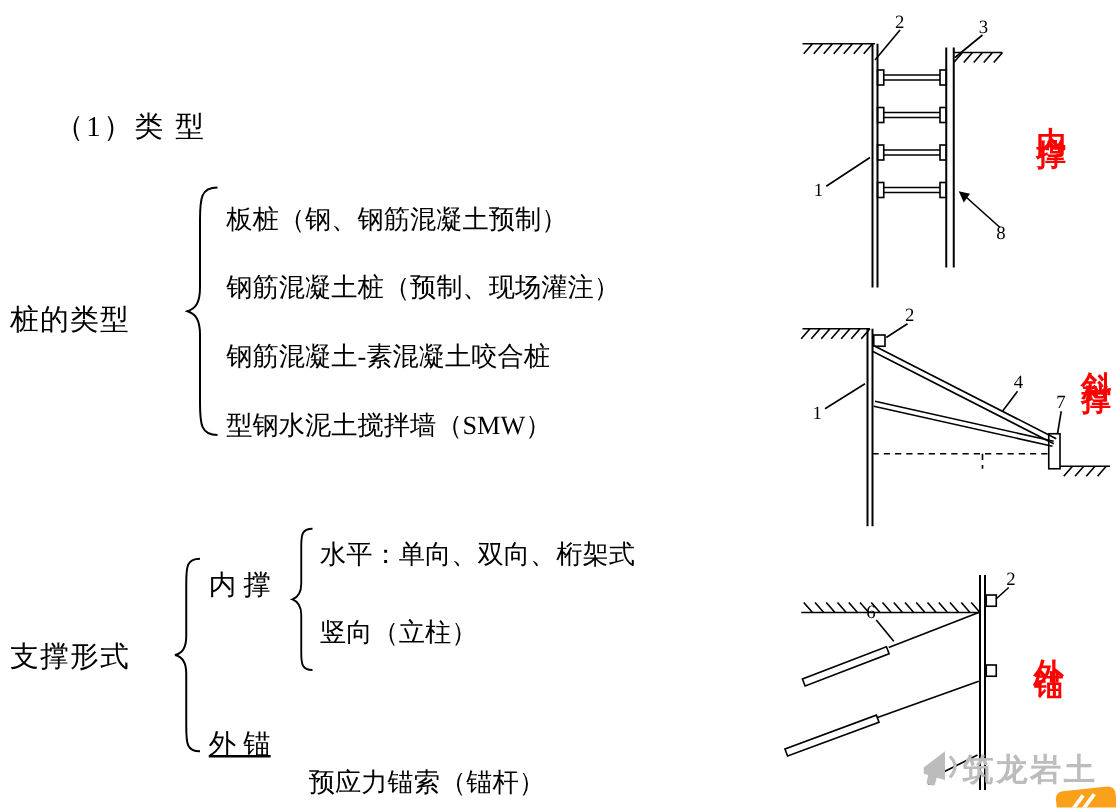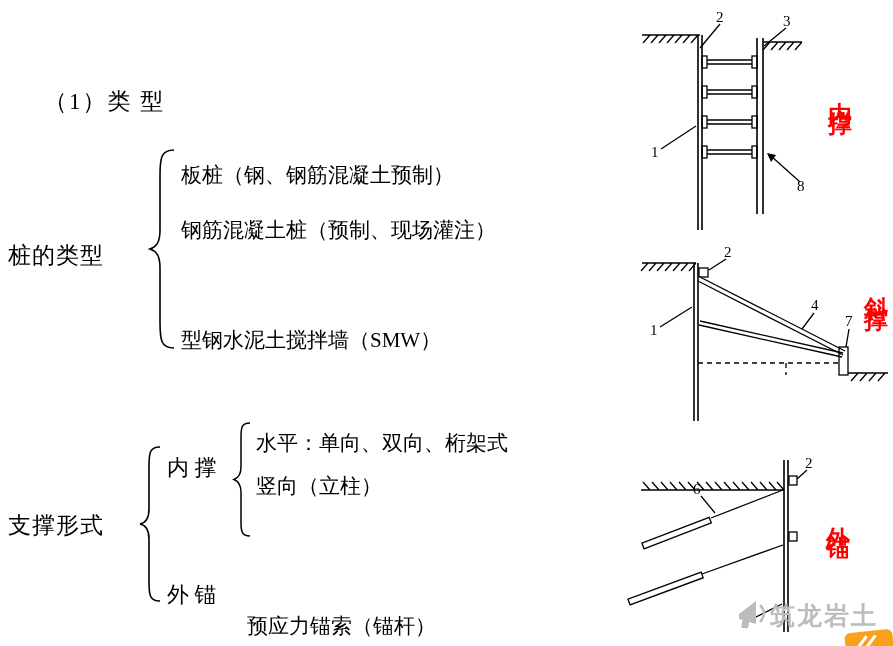--- a/index.html
+++ b/index.html
@@ -26,38 +26,39 @@
   <div class="abs title" style="left:14px; top:86px;margin-left:30px;">（1）类 型</div>
 
   <div class="abs label-lg" style="left:8px; top:240px;">桩的类型</div>
 
   <svg class="abs draw" style="left:148px; top:148px;" width="30" height="204">
     <path d="M26 2 C13 2 12 10 12 28 L12 82 C12 95 8 99 2 101 C8 103 12 107 12 120 L12 174 C12 192 13 200 26 200" stroke-width="1.6"></path>
   </svg>
 
   <div class="abs item" style="left:181px; top:161px;">板桩（钢、钢筋混凝土预制）</div>
   <div class="abs item" style="left:181px; top:216px;">钢筋混凝土桩（预制、现场灌注）</div>
+  <div class="abs item" style="left:181px; top:271px;">钢筋混凝土-素混凝土咬合桩</div>
   <div class="abs item" style="left:181px; top:326px;">型钢水泥土搅拌墙（SMW）</div>
 
   <div class="abs label-lg" style="left:8px; top:510px;">支撑形式</div>
 
   <svg class="abs draw" style="left:138px; top:445px;" width="28" height="160">
     <path d="M22 2 C11.5 2 11 8 11 22 L11 64 C11 74 7 78 2 79 C7 80 11 84 11 94 L11 136 C11 150 11.5 156 22 156" stroke-width="1.6"></path>
   </svg>
 
   <div class="abs item" style="left:167px; top:453px; font-size:22px;">内 撑</div>
 
   <svg class="abs draw" style="left:232px; top:421px;" width="24" height="119">
     <path d="M18 2 C9.5 2 9 7 9 16 L9 46 C9 54 6 57 2 58.5 C6 60 9 63 9 71 L9 101 C9 110 9.5 115 18 115" stroke-width="1.5"></path>
   </svg>
 
   <div class="abs item" style="left:256px; top:429px;">水平：单向、双向、桁架式</div>
-  <div class="abs item" style="left:256px; top:472px;text-align:center;">竖向（立柱）</div>
+  <div class="abs item" style="left:256px; top:492px;text-align:center;">竖向（立柱）</div>
 
-  <div class="abs item" style="left:167px; top:580px; font-size:22px;">外 锚</div>
+  <div class="abs item" style="left:167px; top:580px; font-size:22px;text-decoration:underline;">外 锚</div>
   <div class="abs item" style="left:247px; top:580px;margin-top:32px;">预应力锚索（锚杆）</div>
 
   <svg class="abs draw" style="left:636px; top:2px;" width="252" height="236" stroke-width="1.3">
     <g>
       <path d="M6 33 H64 M14 33 l-7 8 M22 33 l-7 8 M30 33 l-7 8 M38 33 l-7 8 M46 33 l-7 8 M54 33 l-7 8 M62 33 l-7 8"></path>
     </g>
     <g>
       <path d="M62 33 V228 M66 33 V228" stroke-width="1.6"></path>
     </g>
     <g>

